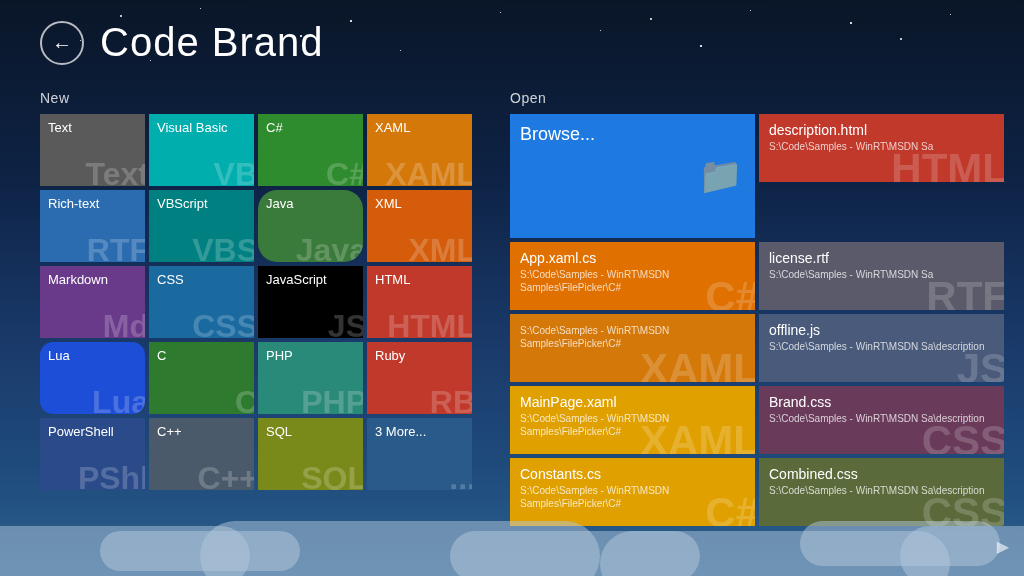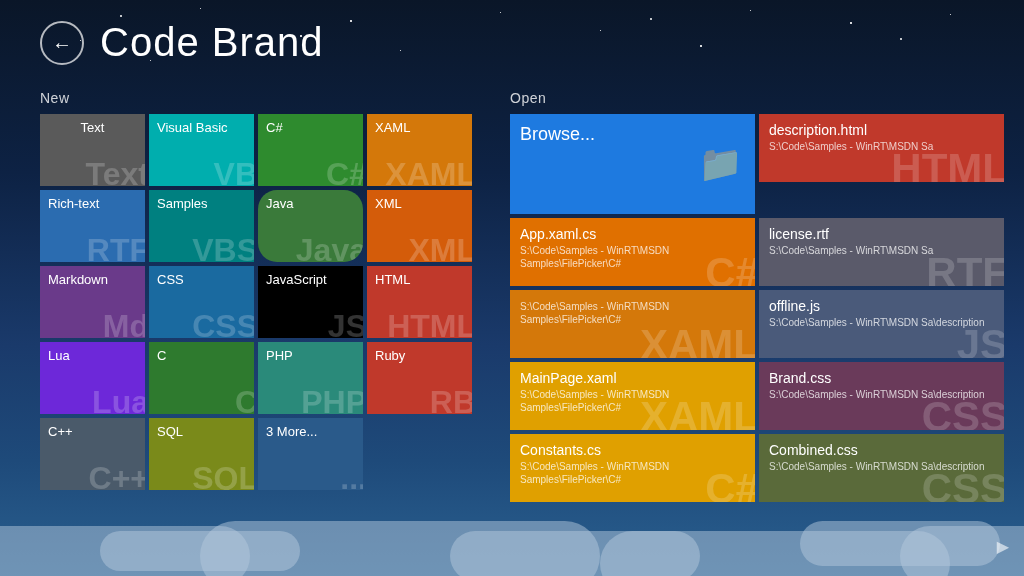--- a/index.html
+++ b/index.html
@@ -128,33 +128,33 @@
       bottom: -4px;
       right: -4px;
       font-size: 32px;
       font-weight: 700;
       color: rgba(255,255,255,0.2);
       z-index: 1;
       line-height: 1;
     }
 
     
-    .tile-gray { background-color: #5a5a5a; align-items: center; }
+    .tile-gray { background-color: #5a5a5a; }
     .tile-cyan { background-color: #00aeae; }
     .tile-green { background-color: #2e8b2e; }
     .tile-orange { background-color: #d4780a; }
     .tile-blue { background-color: #2b6cb0; }
     .tile-teal { background-color: #008080; }
     .tile-java { background-color: #3a7a3a; border-radius: 19px; }
     .tile-xml-orange { background-color: #d45c0a; }
     .tile-purple { background-color: #6a3a8a; }
     .tile-css-blue { background-color: #1a6aa0; }
     .tile-js-green { background-color: #000000; }
     .tile-html-red { background-color: #c0392b; }
-    .tile-lua { background-color: #6d28d9; }
+    .tile-lua { background-color: #1d4ed8; border-radius: 13px; }
     .tile-c-green { background-color: #2e7a2e; }
     .tile-php-teal { background-color: #2a8a7a; }
     .tile-ruby-red { background-color: #c0392b; }
     .tile-ps { background-color: #2a4a8a; }
     .tile-cpp { background-color: #4a5a6a; }
     .tile-sql { background-color: #7a8a1a; }
     .tile-more { background-color: #2a5a8a; }
 
     
     .open-section {
@@ -277,21 +277,21 @@
   </div>
         <div class="tile tile-orange">
     <span class="tile-label">XAML</span>
     <span class="tile-watermark">XAML</span>
   </div>
         <div class="tile tile-blue">
     <span class="tile-label">Rich-text</span>
     <span class="tile-watermark">RTF</span>
   </div>
         <div class="tile tile-teal">
-    <span class="tile-label">Samples</span>
+    <span class="tile-label">VBScript</span>
     <span class="tile-watermark">VBS</span>
   </div>
         <div class="tile tile-java">
     <span class="tile-label">Java</span>
     <span class="tile-watermark">Java</span>
   </div>
         <div class="tile tile-xml-orange">
     <span class="tile-label">XML</span>
     <span class="tile-watermark">XML</span>
   </div>
@@ -320,39 +320,43 @@
     <span class="tile-watermark">C</span>
   </div>
         <div class="tile tile-php-teal">
     <span class="tile-label">PHP</span>
     <span class="tile-watermark">PHP</span>
   </div>
         <div class="tile tile-ruby-red">
     <span class="tile-label">Ruby</span>
     <span class="tile-watermark">RB</span>
   </div>
+        <div class="tile tile-ps">
+    <span class="tile-label">PowerShell</span>
+    <span class="tile-watermark">PShl</span>
+  </div>
         <div class="tile tile-cpp">
     <span class="tile-label">C++</span>
     <span class="tile-watermark">C++</span>
   </div>
         <div class="tile tile-sql">
     <span class="tile-label">SQL</span>
     <span class="tile-watermark">SQL</span>
   </div>
         <div class="tile tile-more">
     <span class="tile-label">3 More...</span>
     <span class="tile-watermark">...</span>
   </div>
       </div>
   </div>
 
   <div class="open-section">
     <div class="section-label">Open</div>
     <div class="open-grid" id="open-tiles-container">
-        <div class="open-tile browse-tile" style="grid-row: span 1; height: 100px; background-color: #1e7ae0; padding: 10px; display:flex; flex-direction:column; justify-content:flex-start; position:relative; overflow:hidden; cursor:pointer;">
+        <div class="open-tile browse-tile" style="grid-row: span 1; height: 124px; background-color: #1e7ae0; padding: 10px; display:flex; flex-direction:column; justify-content:flex-start; position:relative; overflow:hidden; cursor:pointer;">
       <span class="open-tile-name" style="font-size:18px;">Browse...</span>
       <span style="position:absolute;right:12px;top:50%;transform:translateY(-50%);font-size:36px;opacity:0.4;">📁</span>
     </div>
         <div class="open-tile tile-desc-red">
       <span class="open-tile-name">description.html</span>
       <span class="open-tile-path">S:\Code\Samples - WinRT\MSDN Sa</span>
       <span class="open-tile-watermark">HTML</span>
     </div>
         <div class="open-tile tile-appcs">
       <span class="open-tile-name">App.xaml.cs</span>

